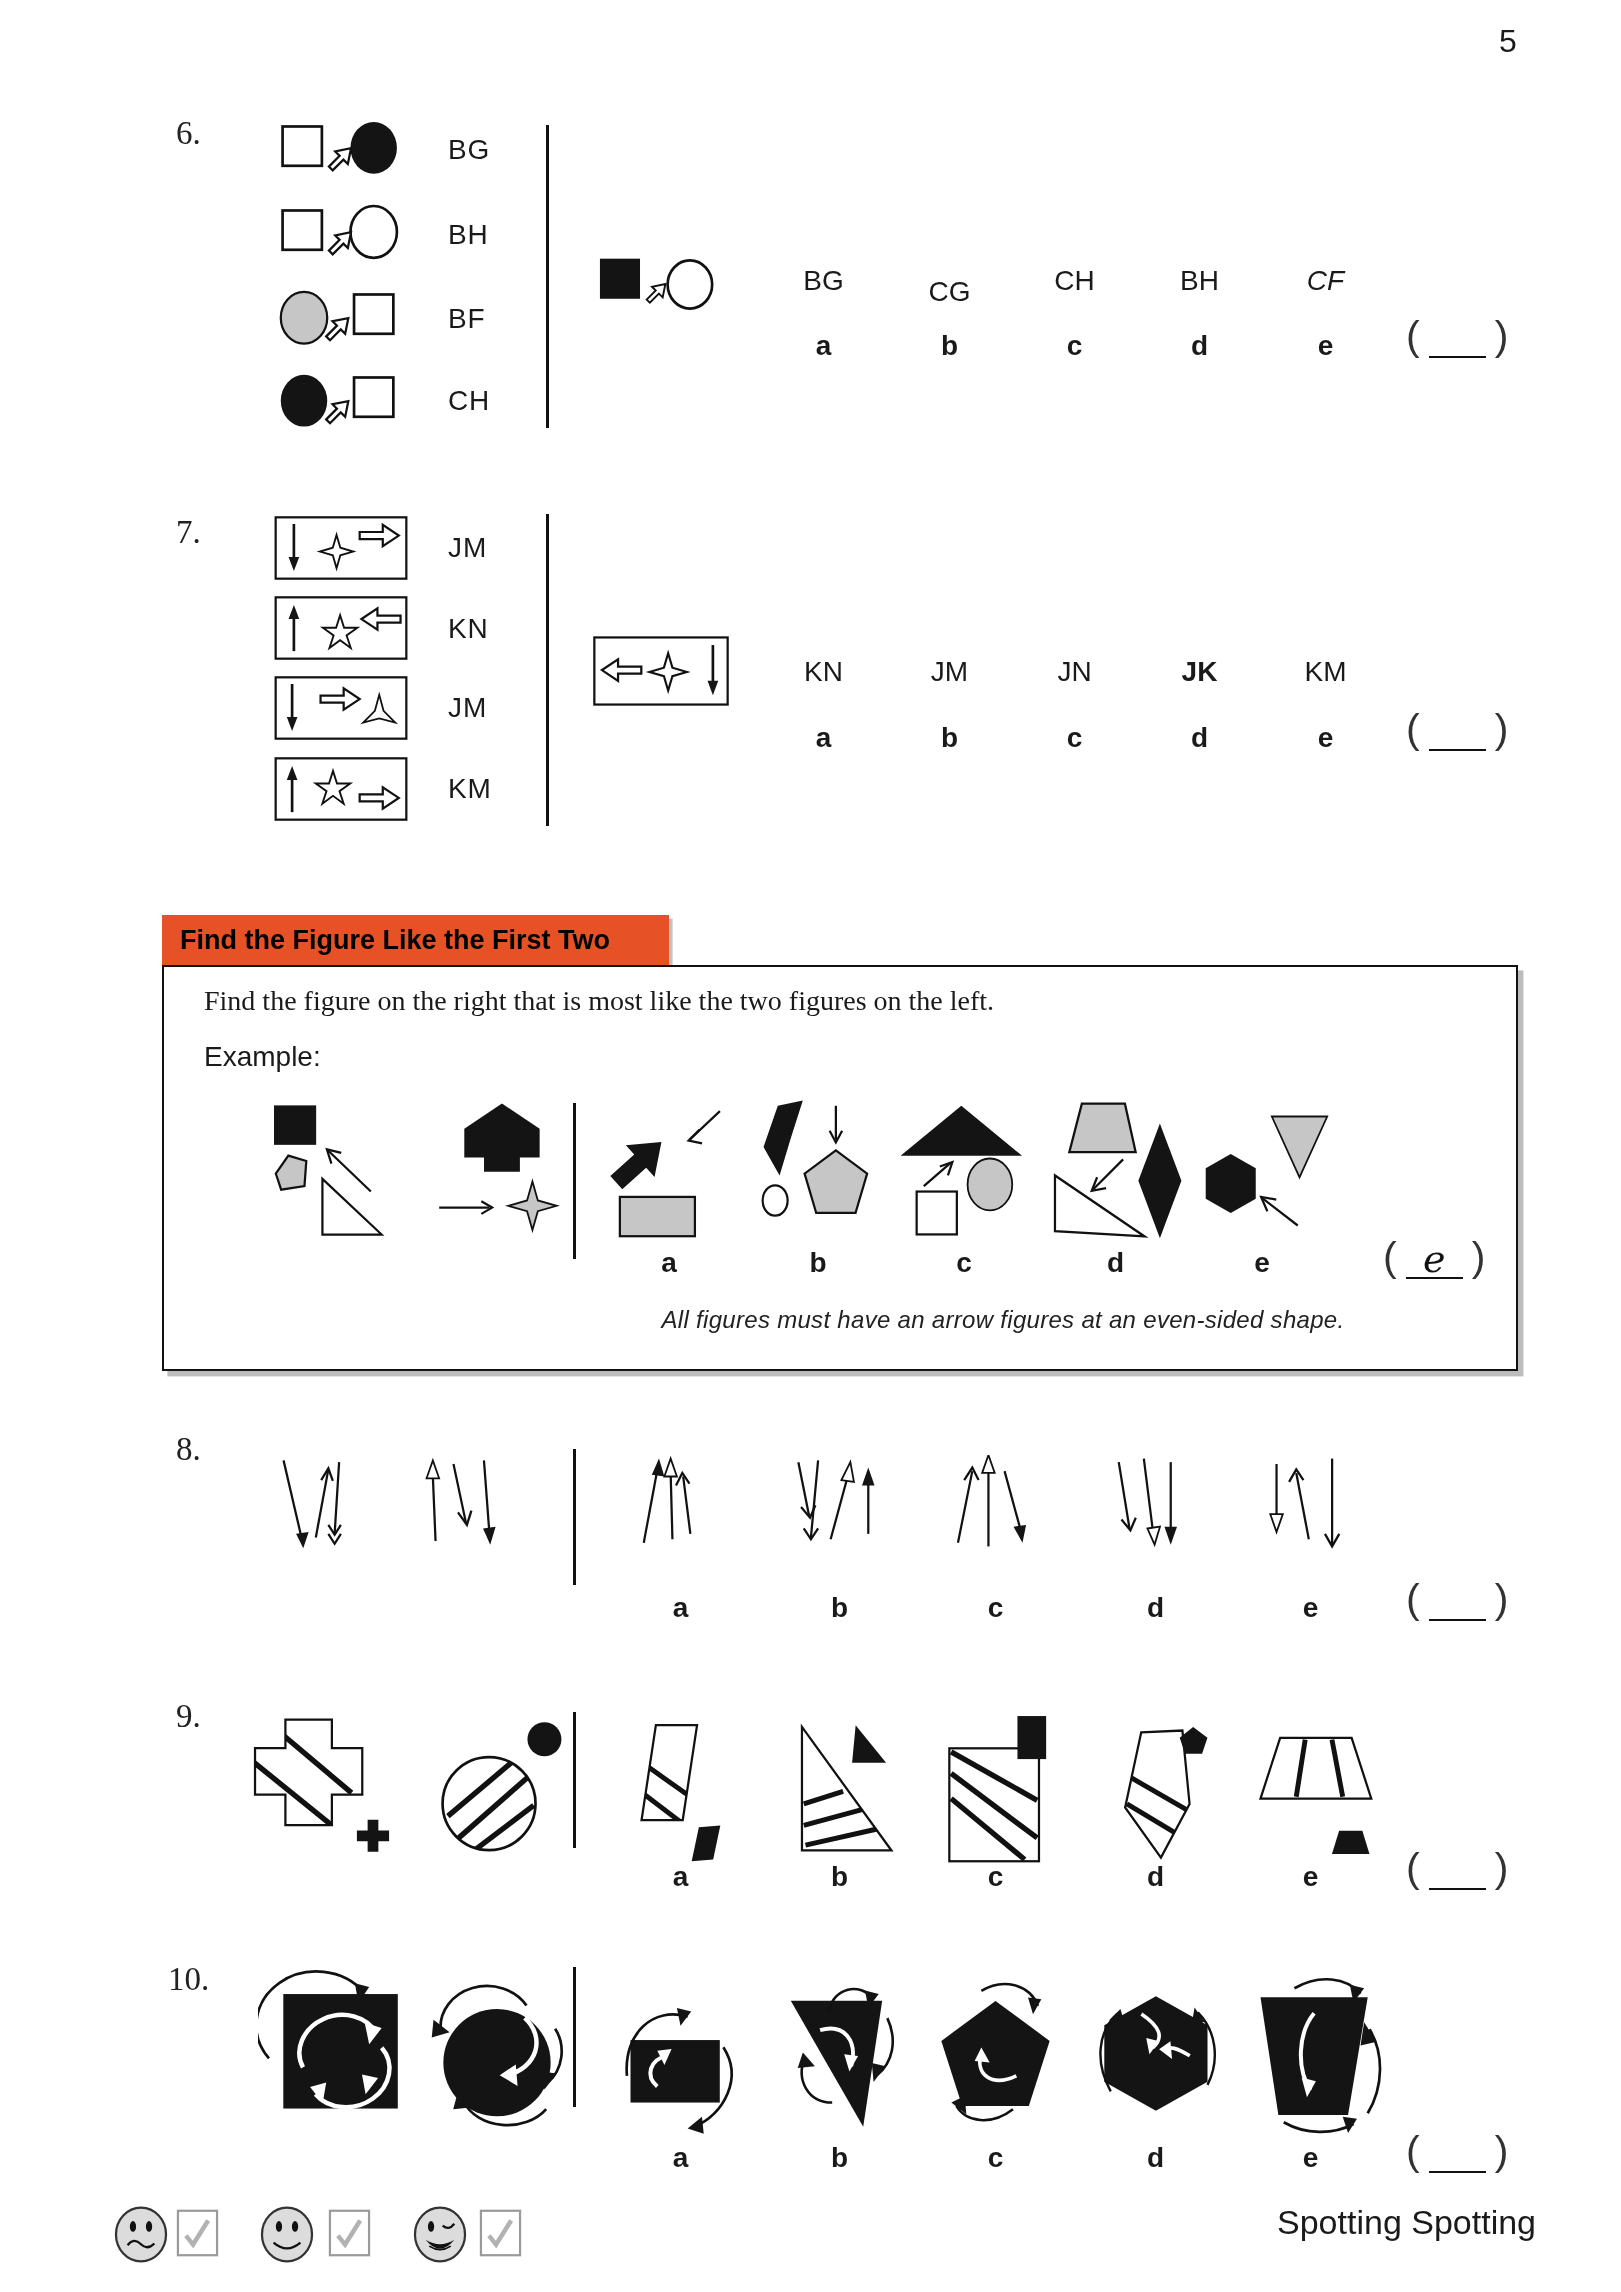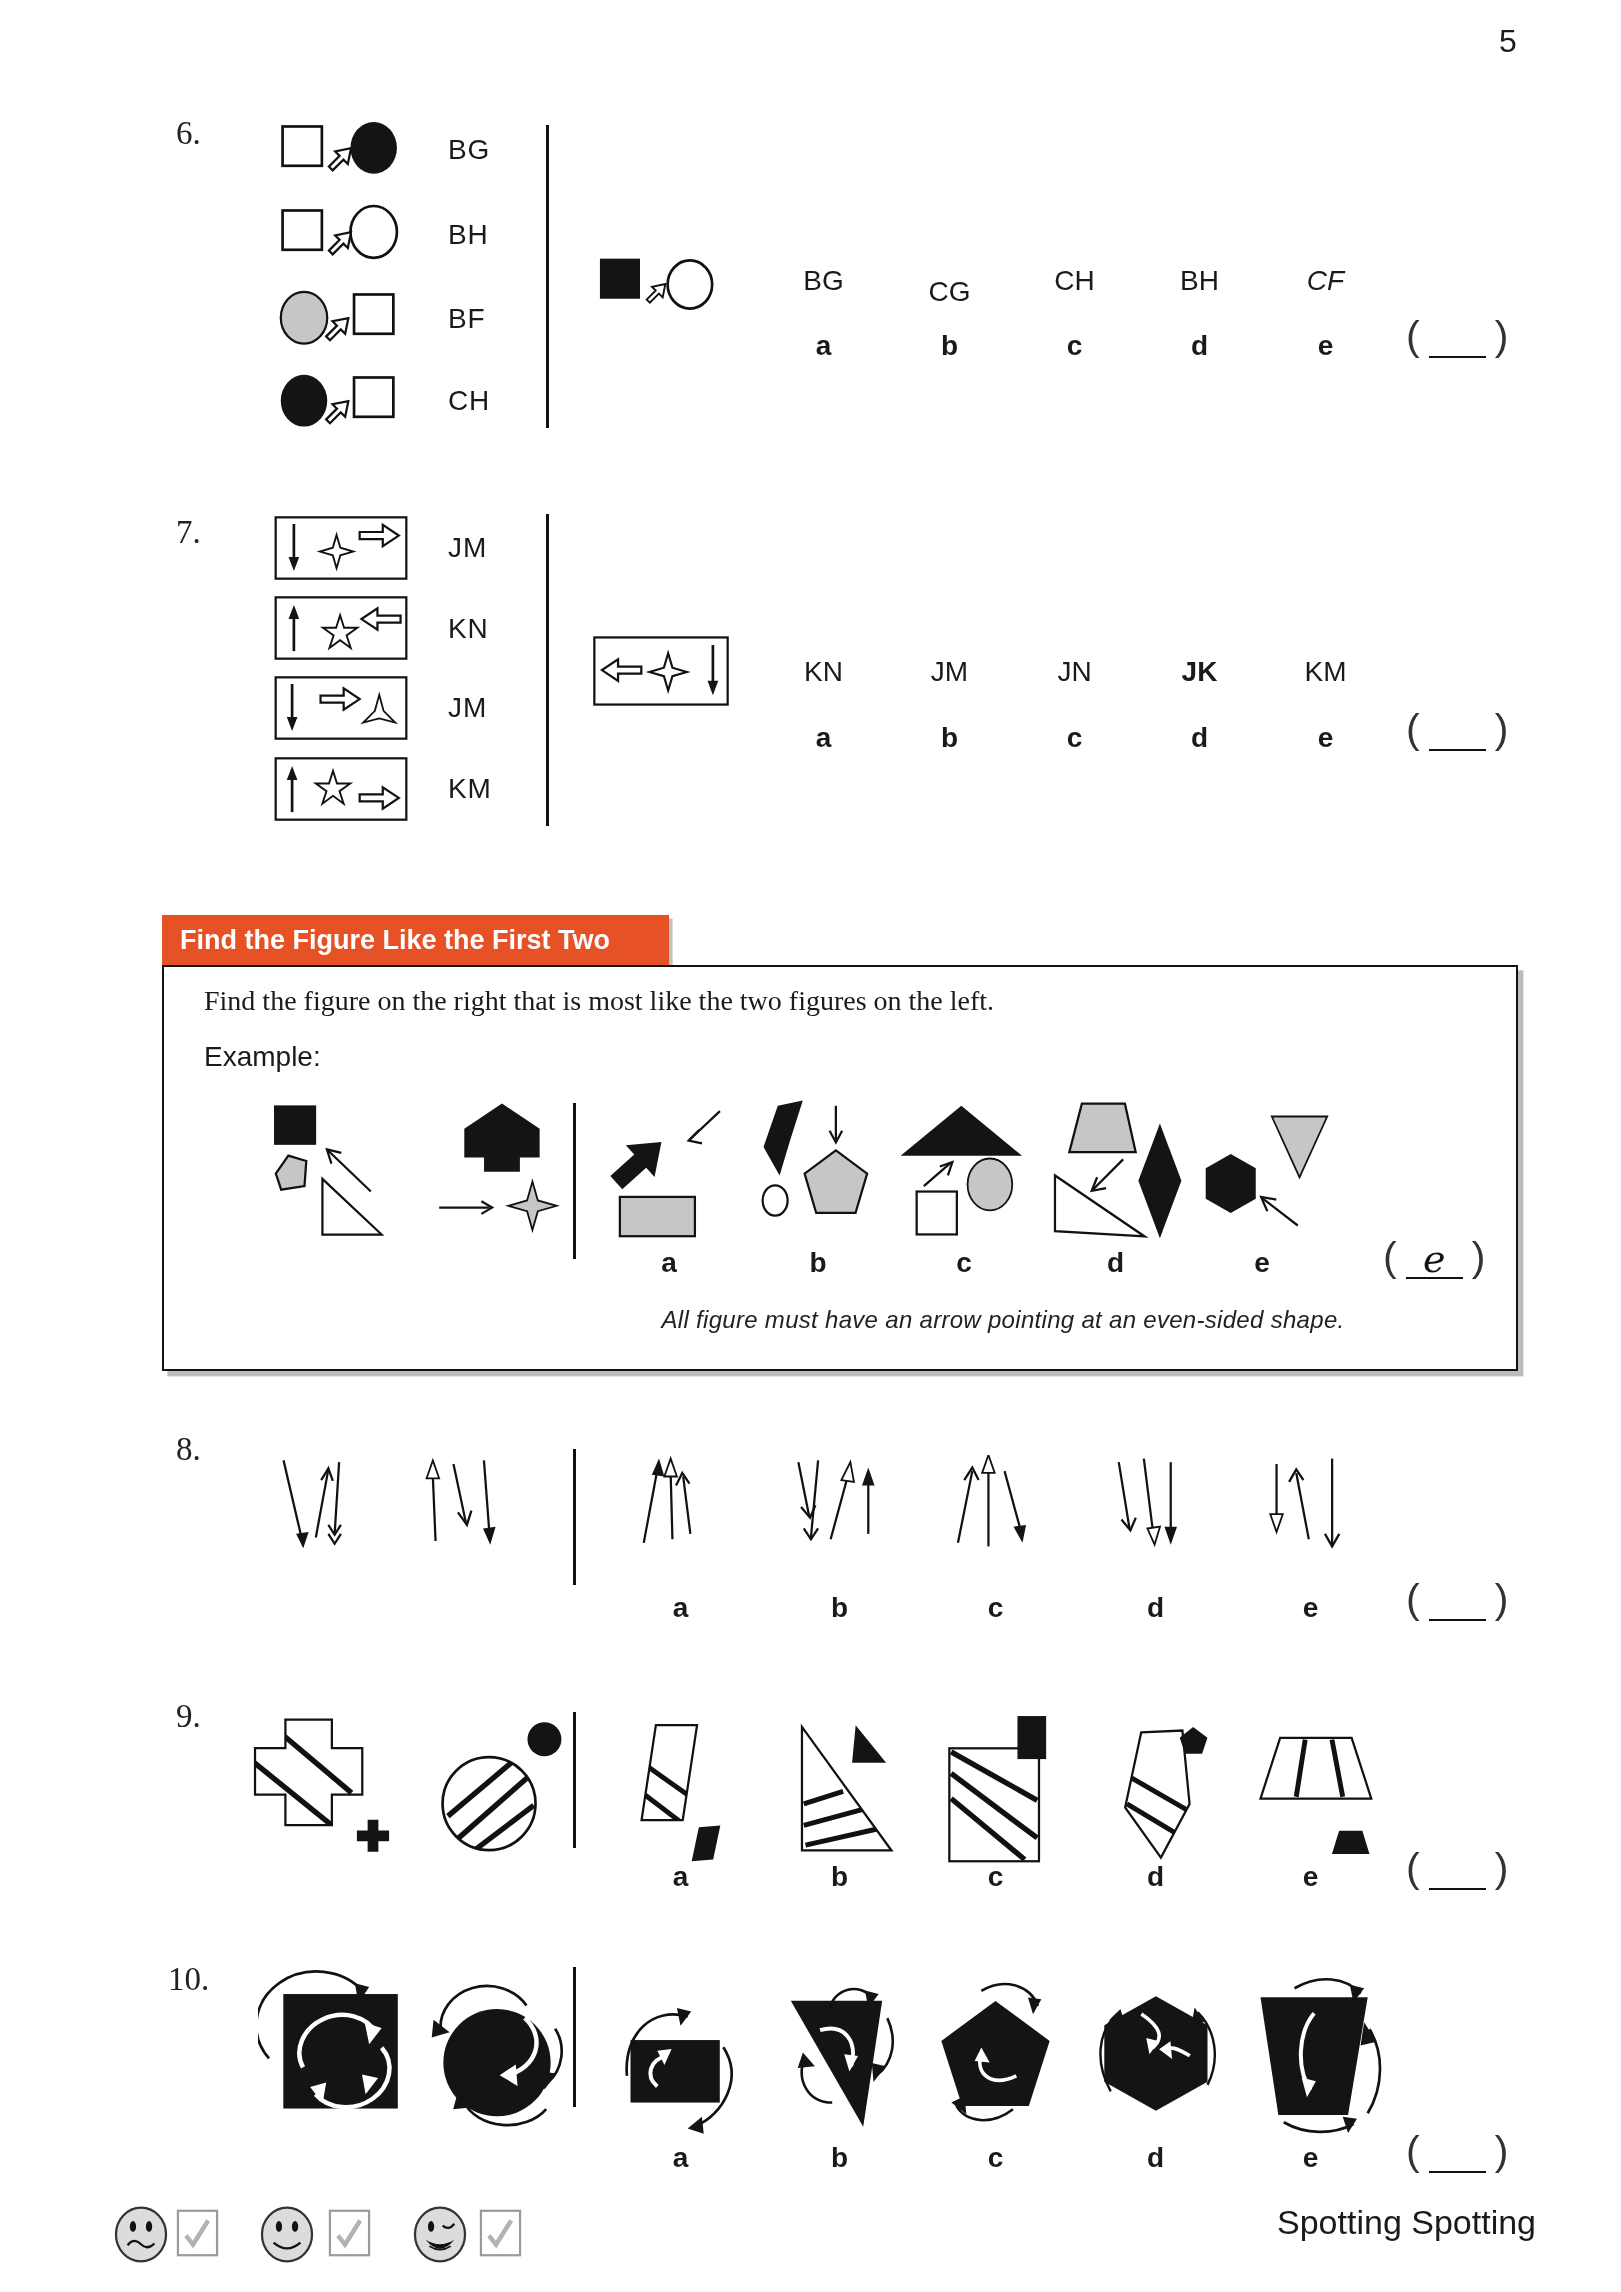--- a/index.html
+++ b/index.html
@@ -9,21 +9,21 @@
   .qnum{font-family:"Liberation Serif",serif;font-size:33px;color:#222;}
   .code{font-size:28px;letter-spacing:0.9px;}
   .optcode{font-size:28px;text-align:center;}
   .optletter{font-size:28px;font-weight:bold;text-align:center;}
   .vdiv{width:2.7px;background:#111;}
   .ans{display:flex;align-items:flex-end;gap:9px;font-size:41px;font-weight:300;color:#333;}
   .ans .paren{line-height:1.05;}
   .blank{width:57px;height:36px;border-bottom:2.7px solid #111;}
   .blank.filled{display:flex;align-items:flex-end;justify-content:center;
         font-family:"DejaVu Serif",serif;font-style:italic;font-size:38px;color:#111;line-height:0.95;}
-  .header-band{background:#e65226;color:#ffffff;font-weight:bold;font-size:27px;
+  .header-band{background:#e65226;color:#000000;font-weight:bold;font-size:27px;
         display:flex;align-items:center;padding-left:18px;box-shadow:3.6px 3.6px 0 #c2c2c2;}
   .exbox{background:#fff;border:2.7px solid #111;box-shadow:5.4px 5.4px 0 #bcbcbc;}
   .instr{font-size:28px;color:#1a1a1a;}
   .note{font-style:italic;font-size:24px;text-align:center;color:#222;letter-spacing:0.3px;}
   .footer-title{font-size:34px;text-align:right;}
   .pageno{font-size:32px;}
   svg{display:block;}
 </style>
 </head>
 <body>
@@ -284,21 +284,21 @@
     <div class="abs optletter" style="left:897px;top:1247px;width:134px;">c</div>
     <div class="abs optletter" style="left:1046px;top:1247px;width:139px;">d</div>
     <div class="abs optletter" style="left:1195px;top:1247px;width:134px;">e</div>
 
     <div class="abs ans" style="left:1383px;top:1236px;">
       <span class="paren">(</span>
       <span class="blank filled">e</span>
       <span class="paren">)</span>
     </div>
 
-    <div class="abs note" style="left:573px;top:1306px;width:860px;">All figure must have an arrow pointing at an even-sided shape.</div>
+    <div class="abs note" style="left:573px;top:1306px;width:860px;">All figures must have an arrow figures at an even-sided shape.</div>
   </section>
 
   <section>
     <div class="abs qnum" style="left:176px;top:1431px;">8.</div>
 
     <div class="abs" style="left:269px;top:1455px;">
       <svg width="99" height="121" viewBox="0 0 110 135">
         <line x1="16" y1="6" x2="36" y2="92" stroke="#111" stroke-width="2.5"></line>
           <polygon points="30,88 44,86 38,104" fill="#141414"></polygon>
         <line x1="52" y1="92" x2="66" y2="16" stroke="#111" stroke-width="2.5"></line>

